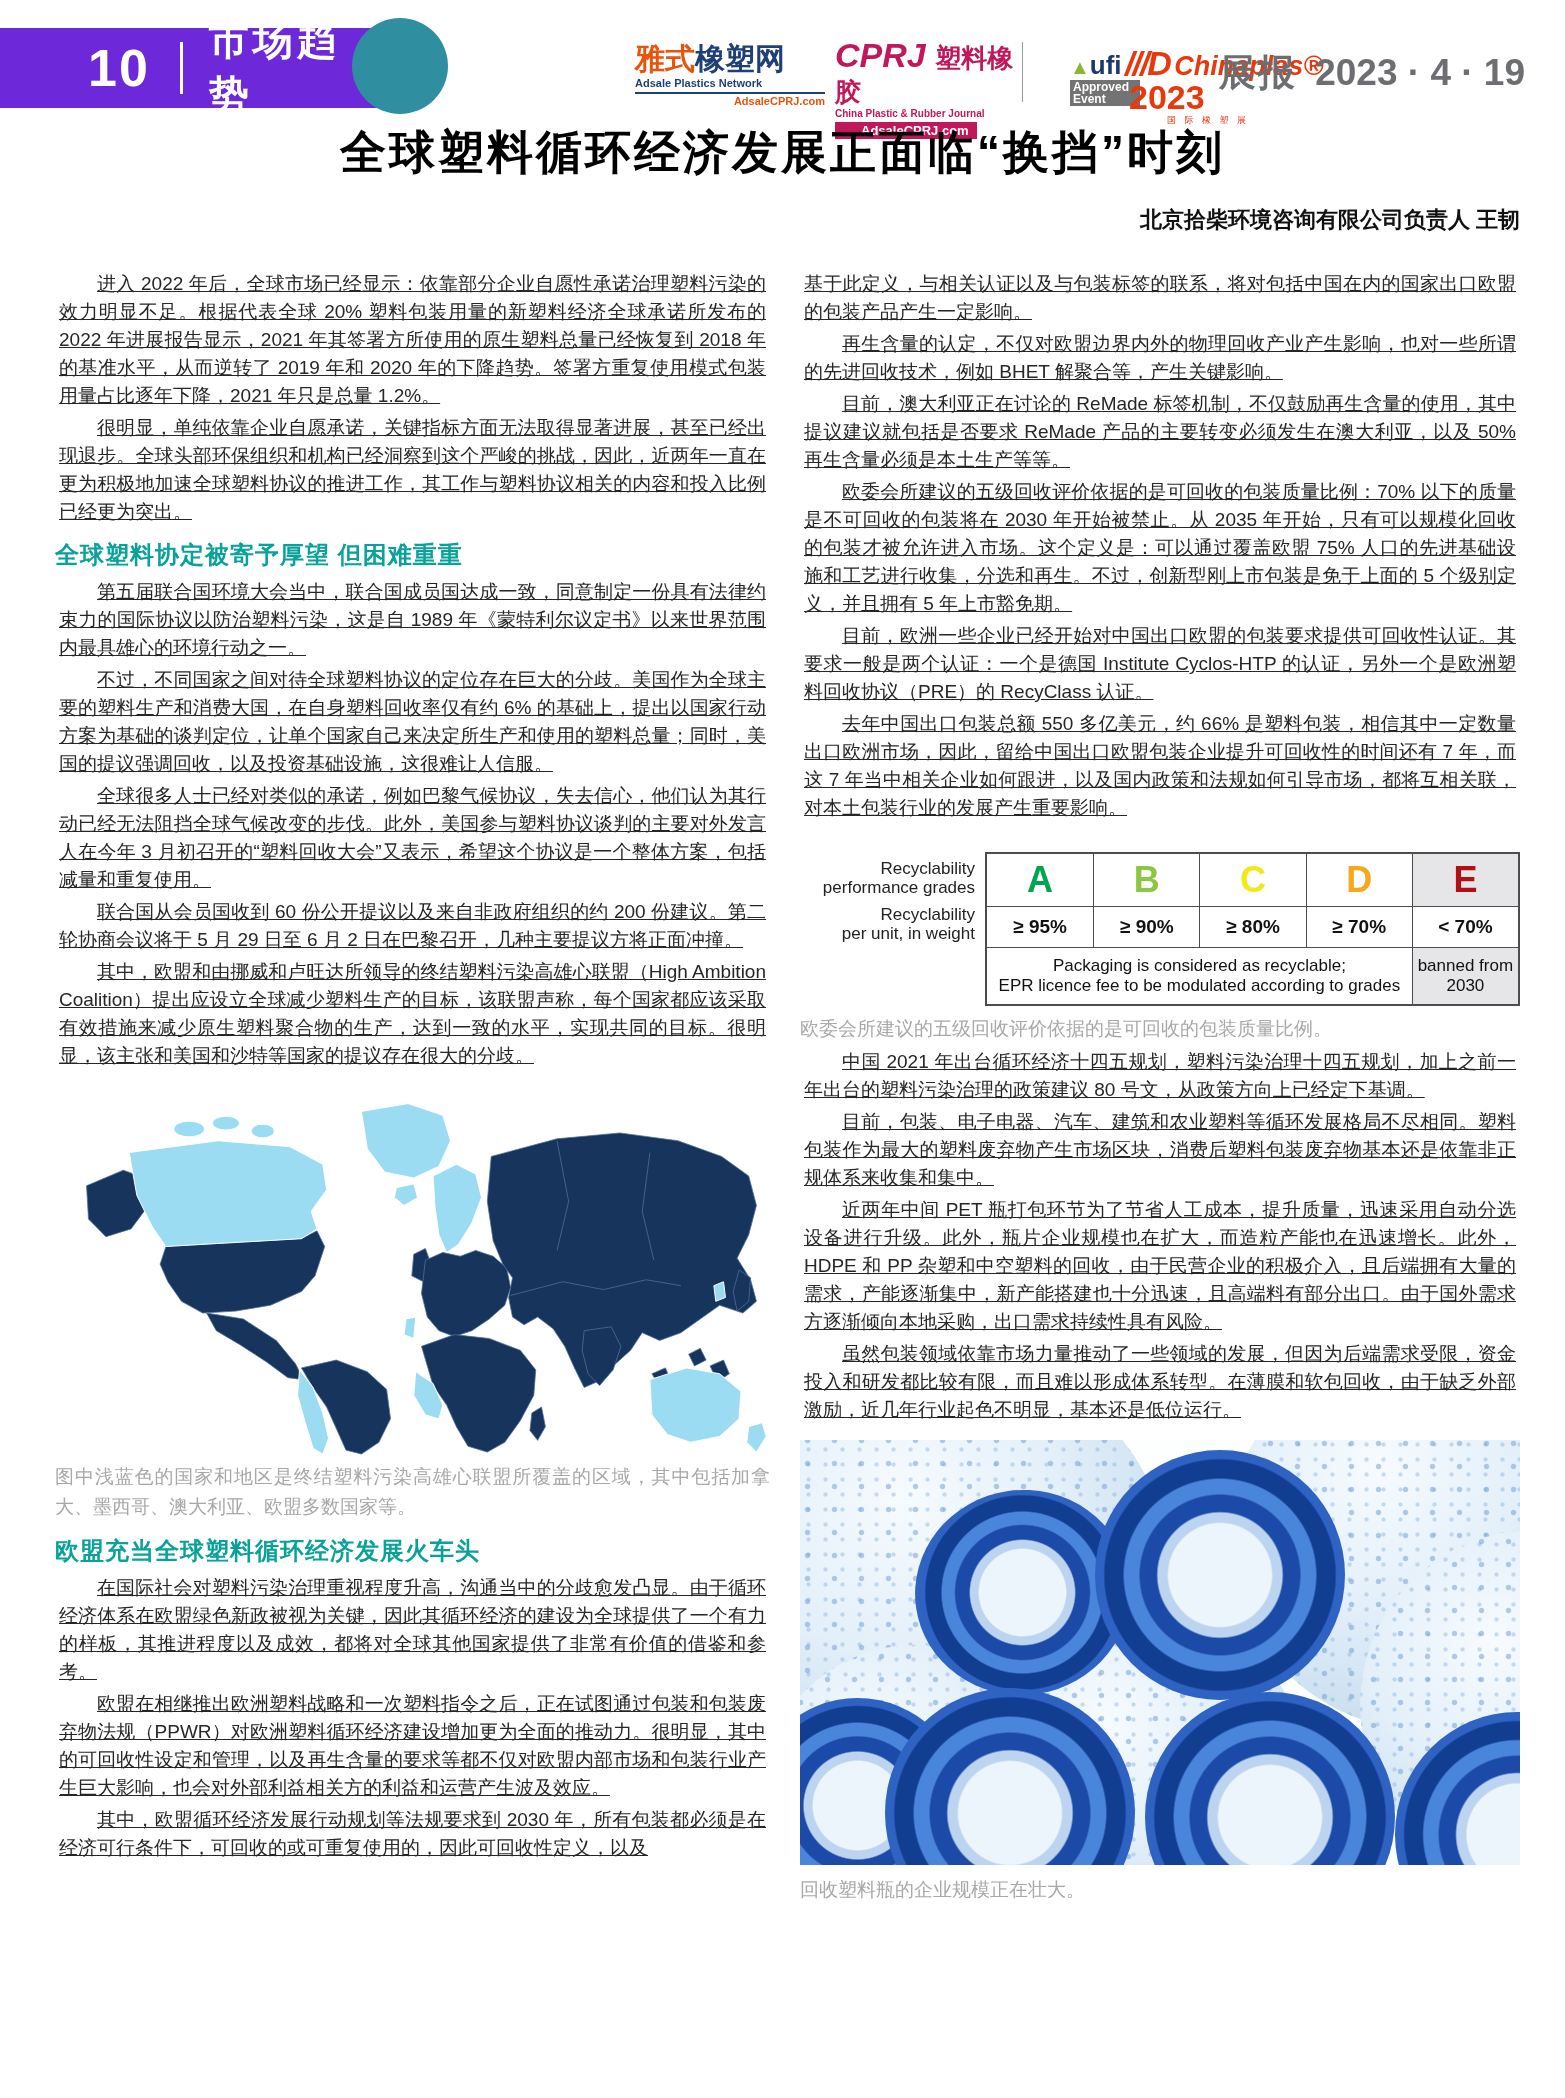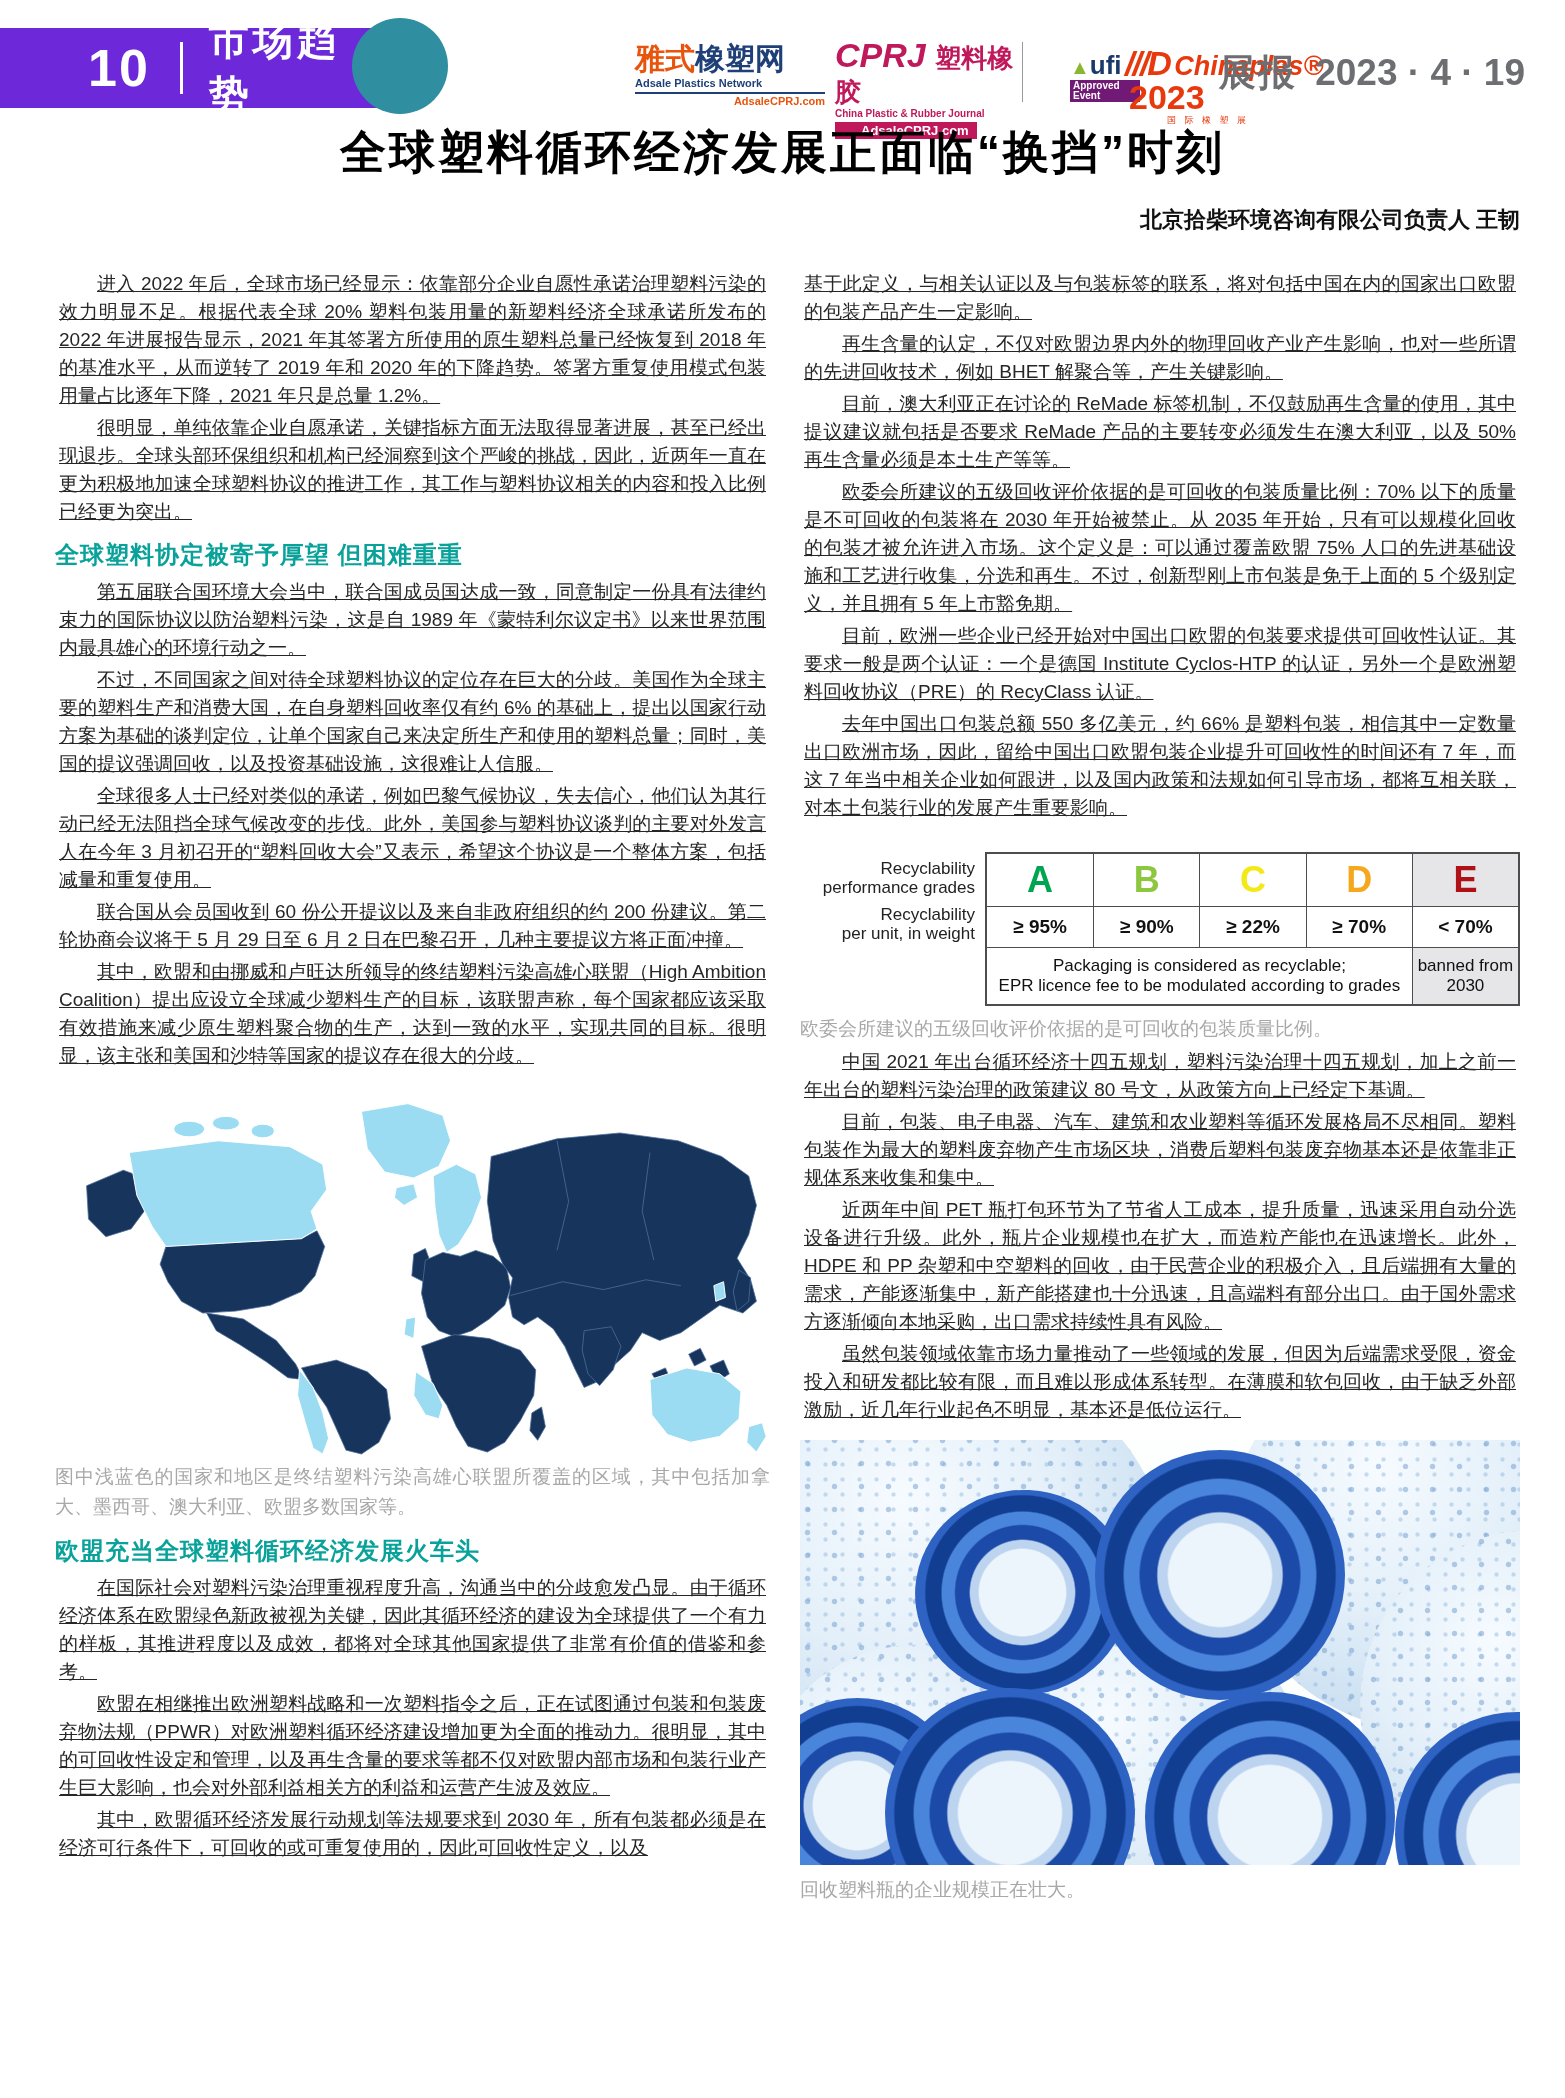--- a/index.html
+++ b/index.html
@@ -22,21 +22,21 @@
   .logo-adsale .l3{font-size:11px;font-weight:bold;color:#e8540c;margin-top:3px;border-top:2px solid #1f3f77;padding-top:2px;text-align:right;}
   .logo-cprj{position:absolute;left:215px;top:0;width:185px;line-height:1;color:#c0195b;}
   .logo-cprj .l1{font-size:34px;font-weight:bold;font-style:italic;}
   .logo-cprj .l1 .zh{font-size:26px;font-style:normal;}
   .logo-cprj .l2{font-size:10px;font-weight:bold;margin-top:3px;}
   .logo-cprj .l3{font-size:13px;font-weight:bold;margin-top:3px;background:#c0195b;color:#fff;display:inline-block;padding:2px 8px 2px 26px;}
   .hdr-divider{position:absolute;left:402px;top:4px;width:1px;height:60px;background:#9a9a9a;}
   .logo-ufi{position:absolute;left:450px;top:14px;width:70px;line-height:1;}
   .logo-ufi .mark{font-size:26px;font-weight:bold;color:#1b3a6b;}
   .logo-ufi .arrow{color:#8ab72f;font-size:20px;}
-  .logo-ufi .sub{font-size:10px;font-weight:bold;color:#fff;background:#701a75;padding:1px 3px;display:inline-block;margin-top:2px;}
+  .logo-ufi .sub{font-size:12px;font-weight:bold;color:#fff;background:#737373;padding:1px 3px;display:inline-block;margin-top:2px;}
   .logo-chinaplas{position:absolute;left:505px;top:8px;width:245px;line-height:1;color:#e8380d;}
   .logo-chinaplas .bars{font-weight:bold;font-style:italic;font-size:34px;letter-spacing:-2px;}
   .logo-chinaplas .nm{font-size:27px;font-weight:bold;font-style:italic;}
   .logo-chinaplas .yr{font-size:34px;font-weight:bold;margin-left:4px;}
   .logo-chinaplas .sub{font-size:9px;letter-spacing:3px;margin-top:2px;margin-left:42px;}
   .issue{position:absolute;right:0;top:10px;color:#6d6e71;font-weight:bold;white-space:nowrap;}
   .issue .lab{font-size:37px;letter-spacing:2px;text-align:right;}
   .issue .dt{font-size:37px;margin-left:14px;}
 
   
@@ -213,21 +213,21 @@
       </div>
       <div class="gtable">
         <div class="gcell gletter first toprow" style="color: rgb(0, 165, 81);">A</div>
         <div class="gcell gletter toprow" style="color: rgb(141, 198, 63);">B</div>
         <div class="gcell gletter toprow" style="color: rgb(243, 232, 24);">C</div>
         <div class="gcell gletter toprow" style="color: rgb(245, 168, 28);">D</div>
         <div class="gcell gletter toprow gray-bg" style="color: rgb(176, 17, 23);">E</div>
 
         <div class="gcell gvalue first">≥ 95%</div>
         <div class="gcell gvalue">≥ 90%</div>
-        <div class="gcell gvalue">≥ 22%</div>
+        <div class="gcell gvalue">≥ 80%</div>
         <div class="gcell gvalue">≥ 70%</div>
         <div class="gcell gvalue">&lt; 70%</div>
 
         <div class="gcell gnote first">
           <span>Packaging  is considered as recyclable;</span>
           <span>EPR licence fee to be modulated according to grades</span>
         </div>
         <div class="gcell gbanned gray-bg">
           <span>banned from</span>
           <span>2030</span>

